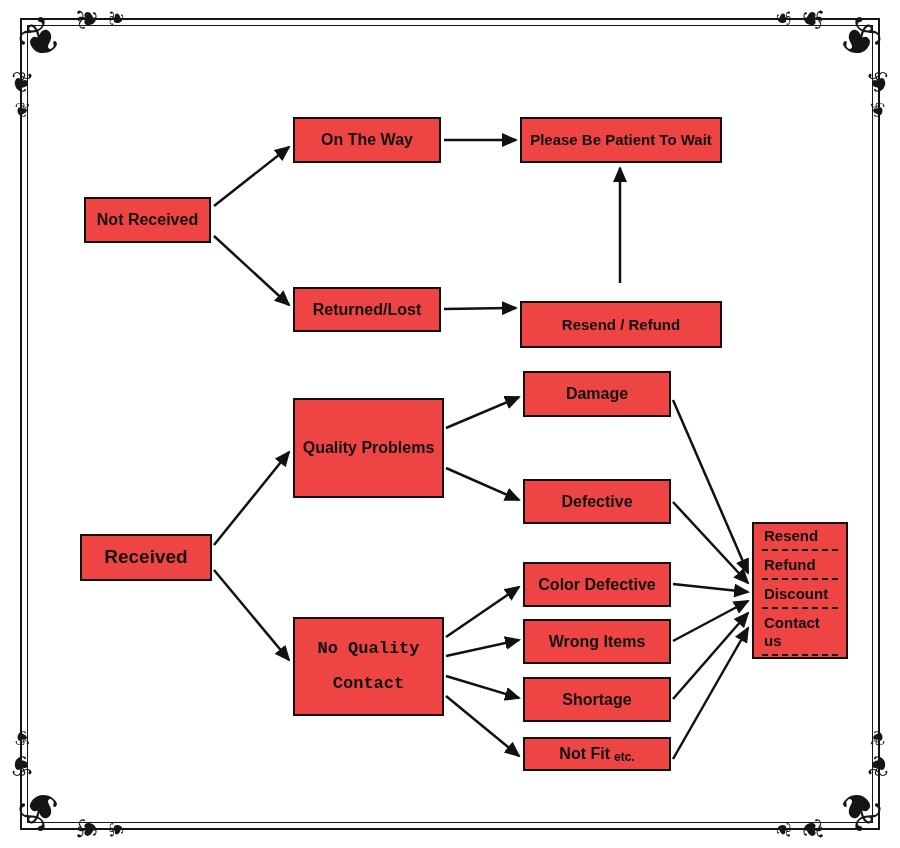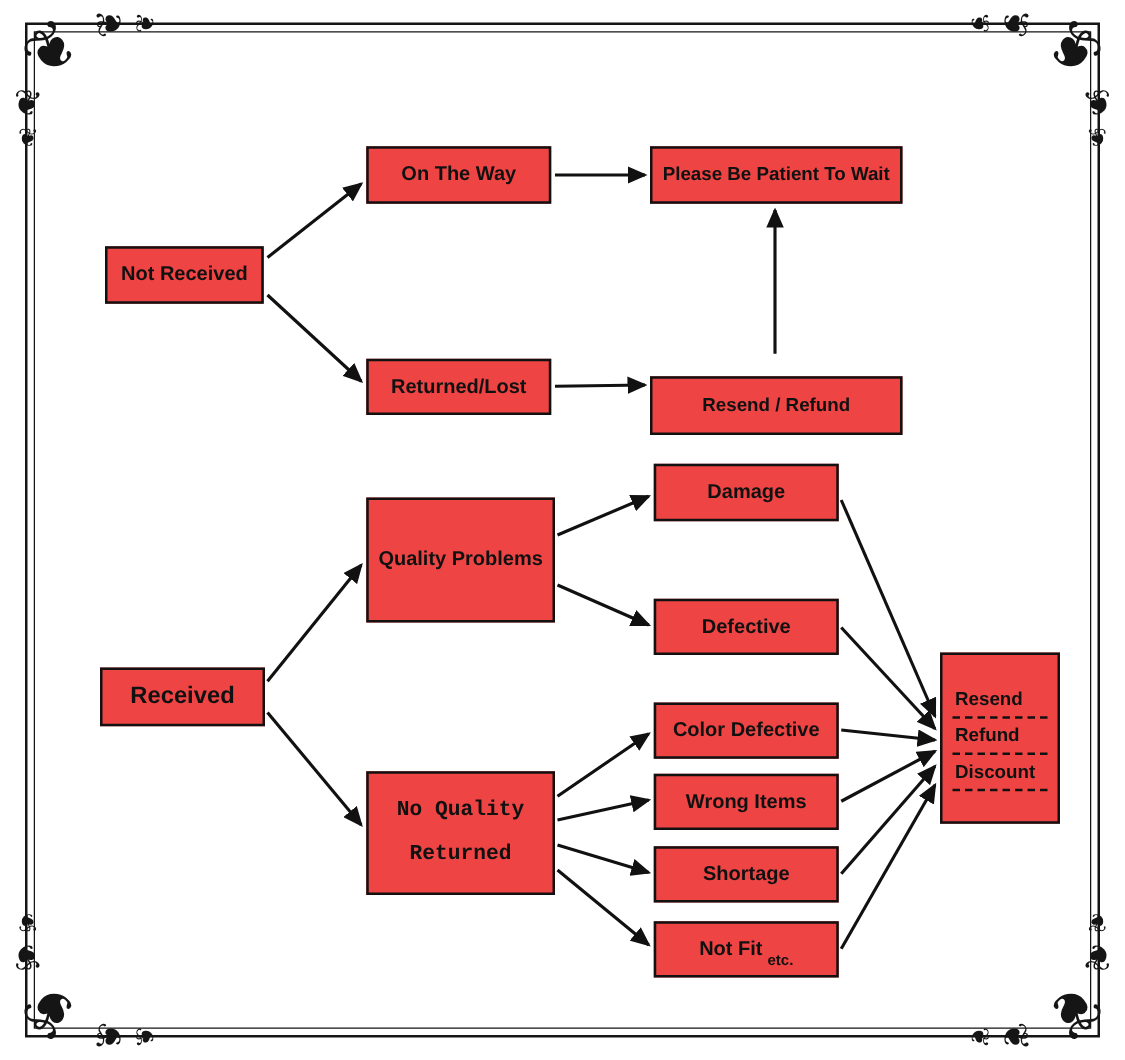--- a/index.html
+++ b/index.html
@@ -134,39 +134,40 @@
   <div class="node" style="left:523px;top:371px;width:148px;height:46px;">
     <span>Damage</span>
   </div>
 
   <div class="node" style="left:523px;top:479px;width:148px;height:45px;">
     <span>Defective</span>
   </div>
 
   <div class="node two-line" style="left:293px;top:617px;width:151px;height:99px;font-family:Liberation Mono, monospace;">
     <span>No Quality</span>
-    <span>Returned</span>
+    <span>Contact</span>
   </div>
 
   <div class="node" style="left:523px;top:562px;width:148px;height:45px;">
     <span>Color Defective</span>
   </div>
 
   <div class="node" style="left:523px;top:619px;width:148px;height:45px;">
     <span>Wrong Items</span>
   </div>
 
   <div class="node" style="left:523px;top:677px;width:148px;height:45px;">
     <span>Shortage</span>
   </div>
 
-  <div class="node" style="left:523px;top:737px;width:148px;height:45px;justify-content:center;">
+  <div class="node" style="left:523px;top:737px;width:148px;height:34px;justify-content:center;">
     <span>Not Fit</span>
     <span class="suffix">etc.</span>
   </div>
 
   <div class="node outcome" style="left:752px;top:522px;width:96px;height:137px;">
     <div class="outcome-item">Resend</div>
     <div class="outcome-item">Refund</div>
     <div class="outcome-item">Discount</div>
+    <div class="outcome-item">Contact us</div>
   </div>
 
 </div>
 
 </body></html>

